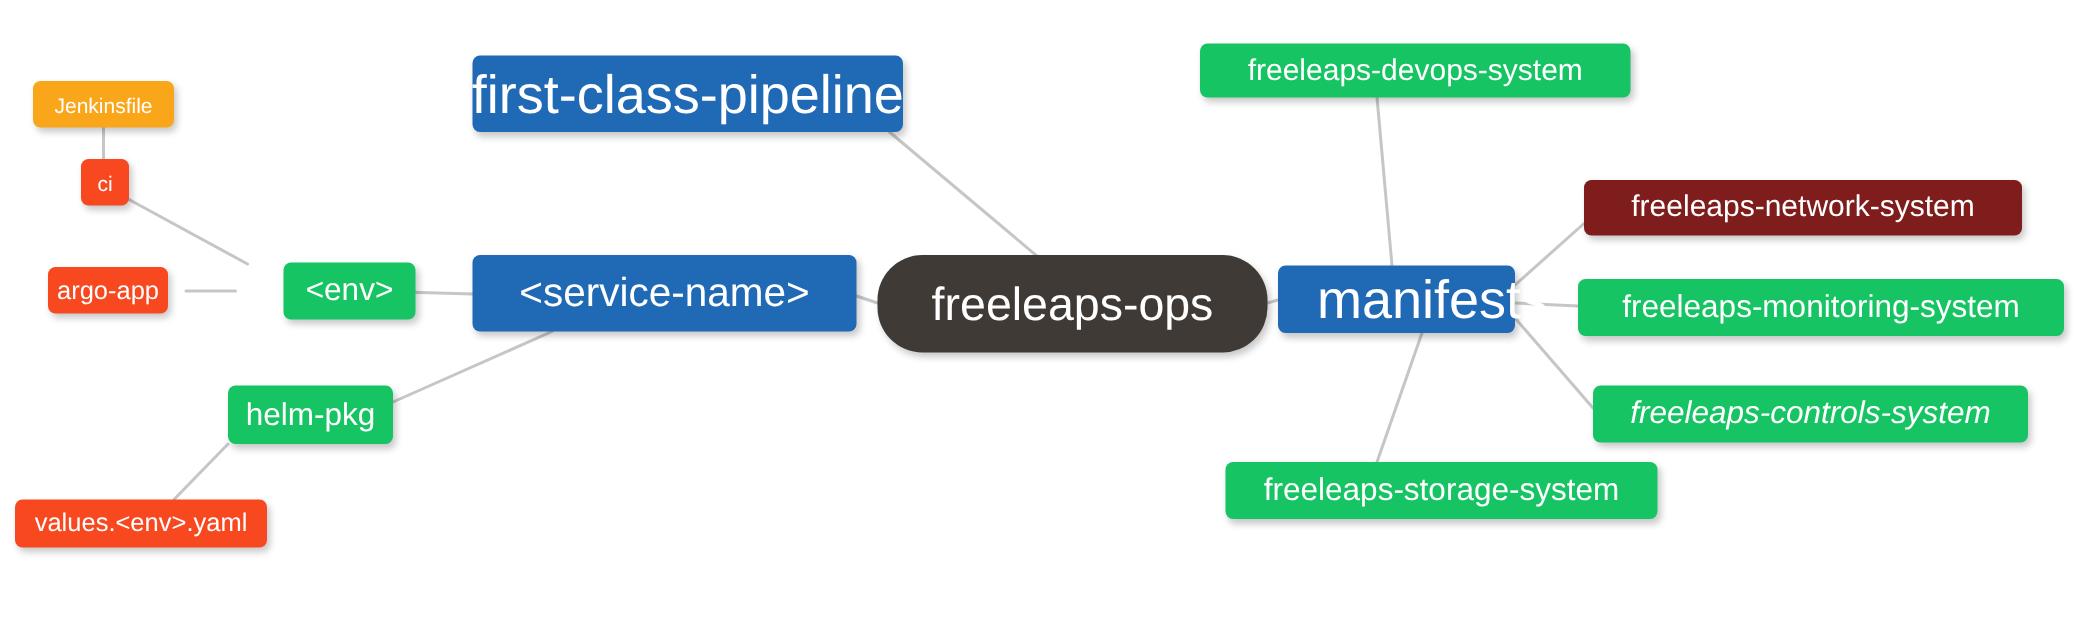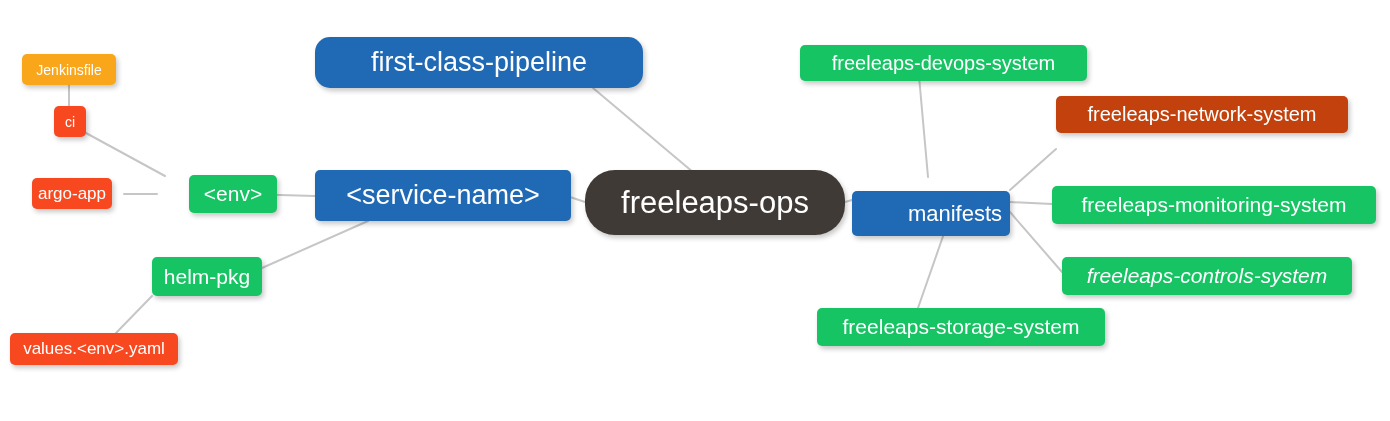--- a/index.html
+++ b/index.html
@@ -53,28 +53,28 @@
       <line x1="69" y1="57" x2="69" y2="106" stroke="#c6c6c6" stroke-width="2" stroke-linecap="round"></line>
       <line x1="152" y1="296" x2="116" y2="333" stroke="#c6c6c6" stroke-width="2" stroke-linecap="round"></line>
       <line x1="918" y1="65" x2="928" y2="177" stroke="#c6c6c6" stroke-width="2" stroke-linecap="round"></line>
       <line x1="1056" y1="149" x2="1010" y2="190" stroke="#c6c6c6" stroke-width="2" stroke-linecap="round"></line>
       <line x1="1010" y1="202" x2="1052" y2="204" stroke="#c6c6c6" stroke-width="2" stroke-linecap="round"></line>
       <line x1="1010" y1="212" x2="1062" y2="272" stroke="#c6c6c6" stroke-width="2" stroke-linecap="round"></line>
       <line x1="948" y1="222" x2="918" y2="308" stroke="#c6c6c6" stroke-width="2" stroke-linecap="round"></line>
     </svg>
   <div id="node-layer">
       <div class="node root" style="left: 585px; top: 170px; width: 260px; height: 65px; background: rgb(64, 58, 54); font-size: 31px; color: rgb(255, 255, 255); border-radius: 30px;">freeleaps-ops</div>
-      <div class="node" style="left: 315px; top: 37px; width: 328px; height: 51px; background: rgb(32, 105, 180); font-size: 27px; color: rgb(255, 255, 255); border-radius: 15px;">first-class-pipeline</div>
+      <div class="node" style="left: 315px; top: 37px; width: 287px; height: 51px; background: rgb(32, 105, 180); font-size: 36px; color: rgb(255, 255, 255);">first-class-pipeline</div>
       <div class="node" style="left: 315px; top: 170px; width: 256px; height: 51px; background: rgb(32, 105, 180); font-size: 27px; color: rgb(255, 255, 255);">&lt;service-name&gt;</div>
-      <div class="node" style="left: 852px; top: 191px; width: 158px; height: 45px; background: rgb(32, 105, 180); font-size: 22px; color: rgb(255, 255, 255); padding-left: 48px;">manifests</div>
+      <div class="node" style="left: 852px; top: 177px; width: 158px; height: 45px; background: rgb(32, 105, 180); font-size: 36px; color: rgb(255, 255, 255); padding-left: 48px;">manifests</div>
       <div class="node" style="left: 157px; top: 175px; width: 88px; height: 38px; background: rgb(23, 196, 100); font-size: 21px; color: rgb(255, 255, 255); margin-left: 32px;">&lt;env&gt;</div>
       <div class="node" style="left: 152px; top: 257px; width: 110px; height: 39px; background: rgb(23, 196, 100); font-size: 21px; color: rgb(255, 255, 255); text-align: center;">helm-pkg</div>
       <div class="node" style="left: 22px; top: 26px; width: 94px; height: 31px; background: rgb(250, 166, 26); font-size: 14px; color: rgb(255, 255, 255); margin-top: 28px;">Jenkinsfile</div>
       <div class="node" style="left: 54px; top: 106px; width: 32px; height: 31px; background: rgb(248, 72, 31); font-size: 14px; color: rgb(255, 255, 255);">ci</div>
       <div class="node" style="left: 32px; top: 178px; width: 80px; height: 31px; background: rgb(248, 72, 31); font-size: 17px; color: rgb(255, 255, 255);">argo-app</div>
       <div class="node" style="left: 10px; top: 333px; width: 168px; height: 32px; background: rgb(248, 72, 31); font-size: 17px; color: rgb(255, 255, 255);">values.&lt;env&gt;.yaml</div>
-      <div class="node" style="left: 800px; top: 29px; width: 287px; height: 36px; background: rgb(23, 196, 100); font-size: 20px; color: rgb(255, 255, 255); margin-top: 16px;">freeleaps-devops-system</div>
-      <div class="node" style="left: 1056px; top: 96px; width: 292px; height: 37px; background: #c2410c; font-size: 20px; color: rgb(255, 255, 255);">freeleaps-network-system</div>
+      <div class="node" style="left: 800px; top: 29px; width: 287px; height: 36px; background: rgb(23, 196, 100); font-size: 20px; color: rgb(255, 255, 255);">freeleaps-devops-system</div>
+      <div class="node" style="left: 1056px; top: 120px; width: 292px; height: 37px; background: #7f1d1d; font-size: 20px; color: rgb(255, 255, 255);">freeleaps-network-system</div>
       <div class="node" style="left: 1052px; top: 186px; width: 324px; height: 38px; background: rgb(23, 196, 100); font-size: 21px; color: rgb(255, 255, 255);">freeleaps-monitoring-system</div>
       <div class="node" style="left: 1062px; top: 257px; width: 290px; height: 38px; background: rgb(23, 196, 100); font-size: 21px; color: rgb(255, 255, 255); font-style: italic;">freeleaps-controls-system</div>
       <div class="node" style="left: 817px; top: 308px; width: 288px; height: 38px; background: rgb(23, 196, 100); font-size: 21px; color: rgb(255, 255, 255);">freeleaps-storage-system</div>
     </div>
 </div>
 
 </body></html>

